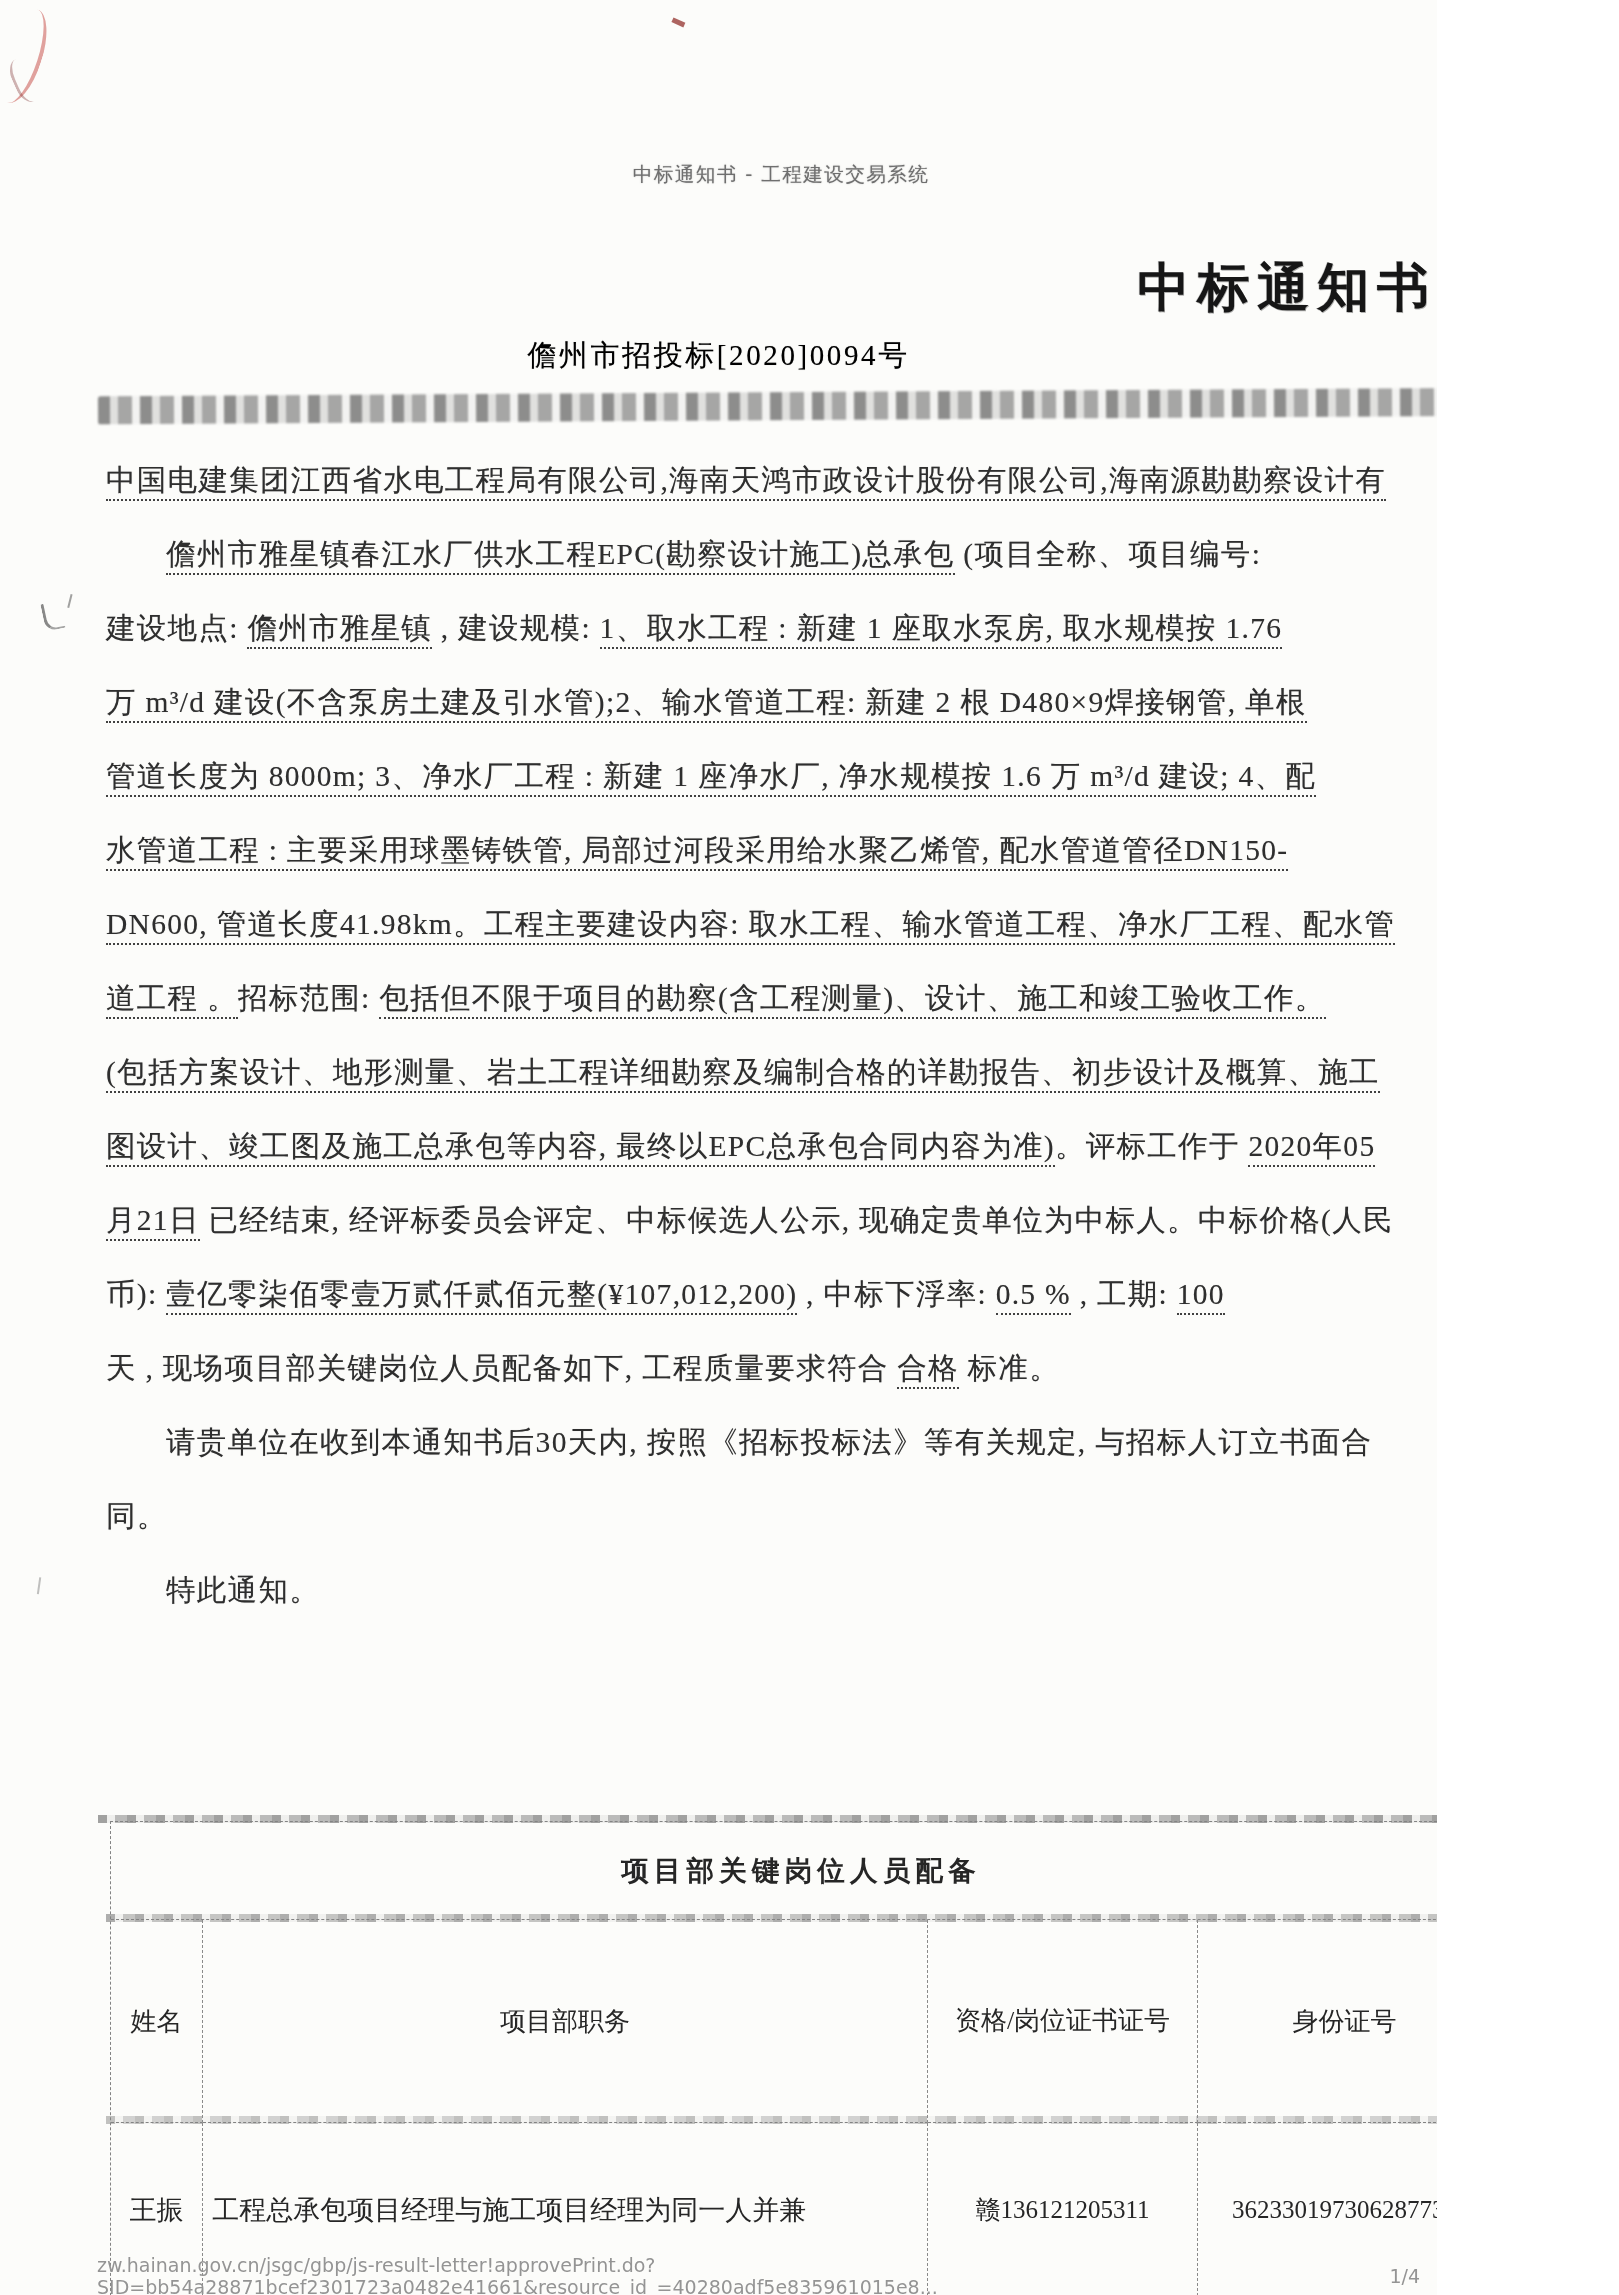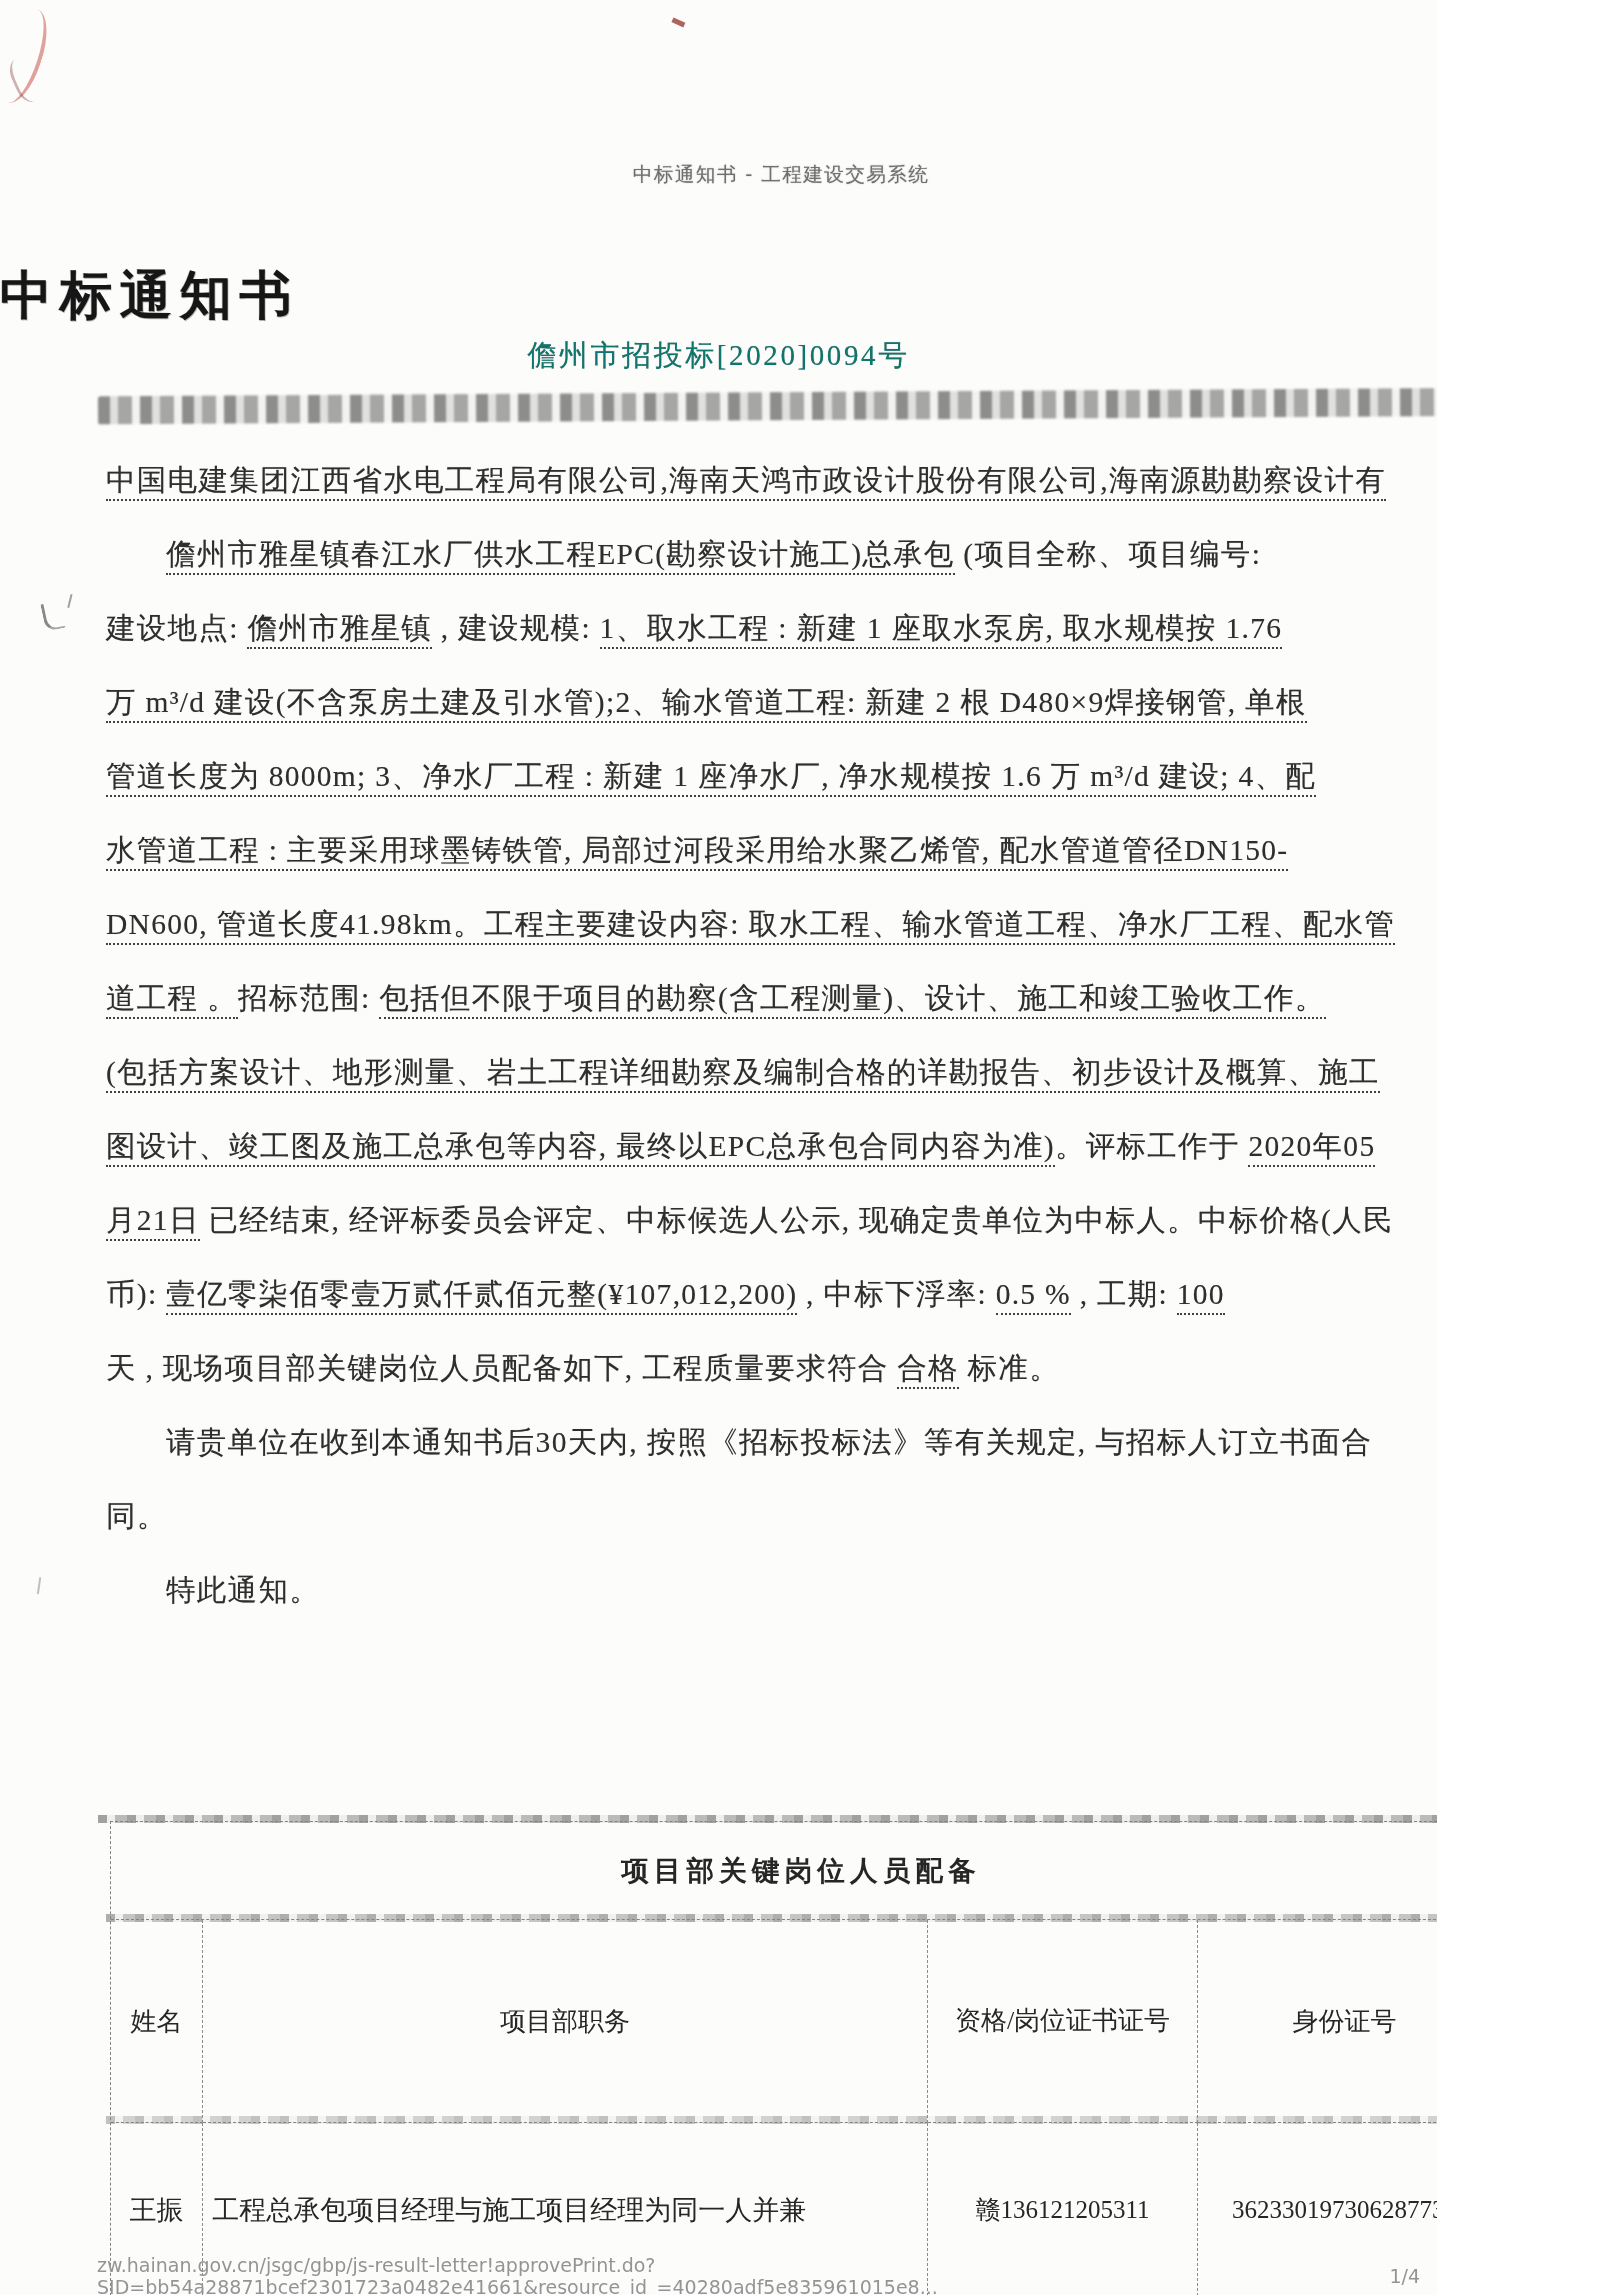--- a/index.html
+++ b/index.html
@@ -13,29 +13,29 @@
   }
   
   .header-note{
     position:absolute;top:161px;left:0;right:0;
     text-align:center;text-indent:125px;
     font-family:"DejaVu Sans",sans-serif;
     font-size:19.7px;color:#6f6f6f;letter-spacing:1.3px;
     text-shadow:0 0 1.3px rgba(110,110,110,.55);
   }
   .doc-title{
-    position:absolute;top:261px;left:0;right:0;
-    text-align:left;
+    position:absolute;top:253px;left:0;right:0;
+    text-align:right;
     font-size:52px;font-weight:700;letter-spacing:7.9px;color:#161616;
     text-shadow:0.7px 0.7px 0 rgba(0,0,0,.3),-0.7px 0 0 rgba(0,0,0,.2);
   }
   .doc-number{
     position:absolute;top:336px;left:0;right:0;
     text-align:center;
-    font-size:29px;letter-spacing:2.6px;color:#0f766e;
+    font-size:29px;letter-spacing:2.6px;color:#000000;
     text-shadow:0 0 0.7px rgba(40,40,40,.5);
   }
   
   .band1{
     position:absolute;top:392px;left:98px;width:1417px;height:27.5px;
     background:repeating-linear-gradient(90deg,
       rgba(50,50,50,.55) 0 11.8px, rgba(140,140,140,.25) 11.8px 19.7px,
       rgba(80,80,80,.5) 19.7px 34px, rgba(190,190,190,.15) 34px 42px);
     filter:blur(1.3px);
     transform:rotate(-0.35deg);

